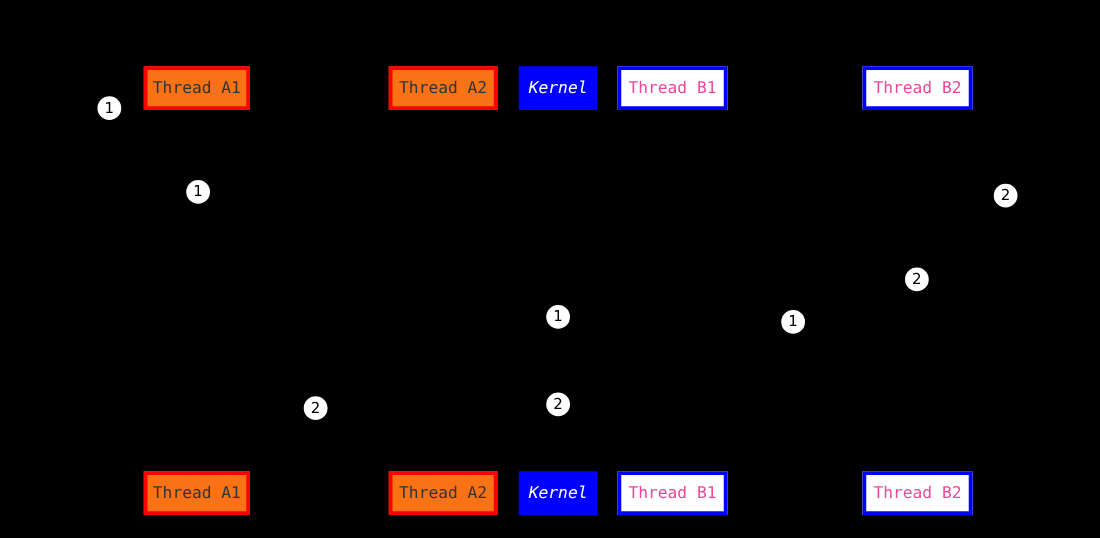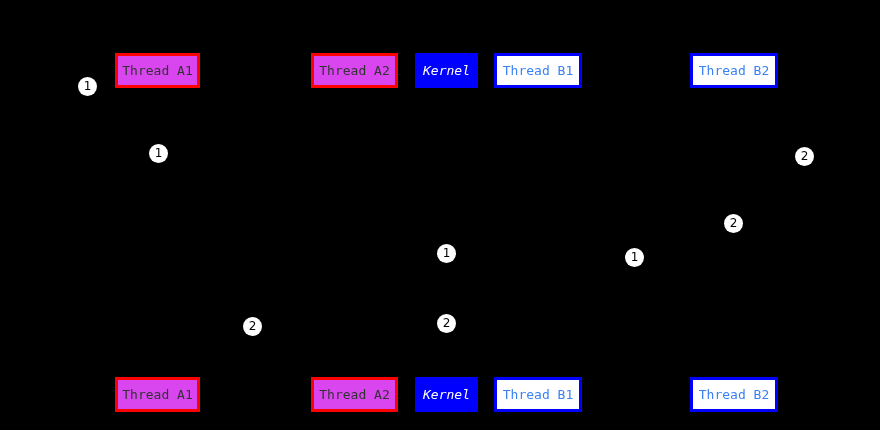--- a/index.html
+++ b/index.html
@@ -31,28 +31,28 @@
     box-sizing: border-box;
     display: flex;
     align-items: center;
     justify-content: center;
     height: 35px;
     font-size: 13px;
     letter-spacing: 0px;
     white-space: nowrap;
   }
   .participant.style-red {
-    background: #d946ef;
+    background: #f97316;
     border: 3px solid #ff0000;
     color: #333333;
   }
   .participant.style-blue-outline {
     background: #ffffff;
     border: 3px solid #0000ff;
-    color: #3b82f6;
+    color: #ec4899;
   }
   .participant.style-blue-solid {
     background: #0000ff;
     border: 0px solid #0000ff;
     color: #ffffff;
     font-style: italic;
   }
   .badge {
     position: absolute;
     width: 19px;

